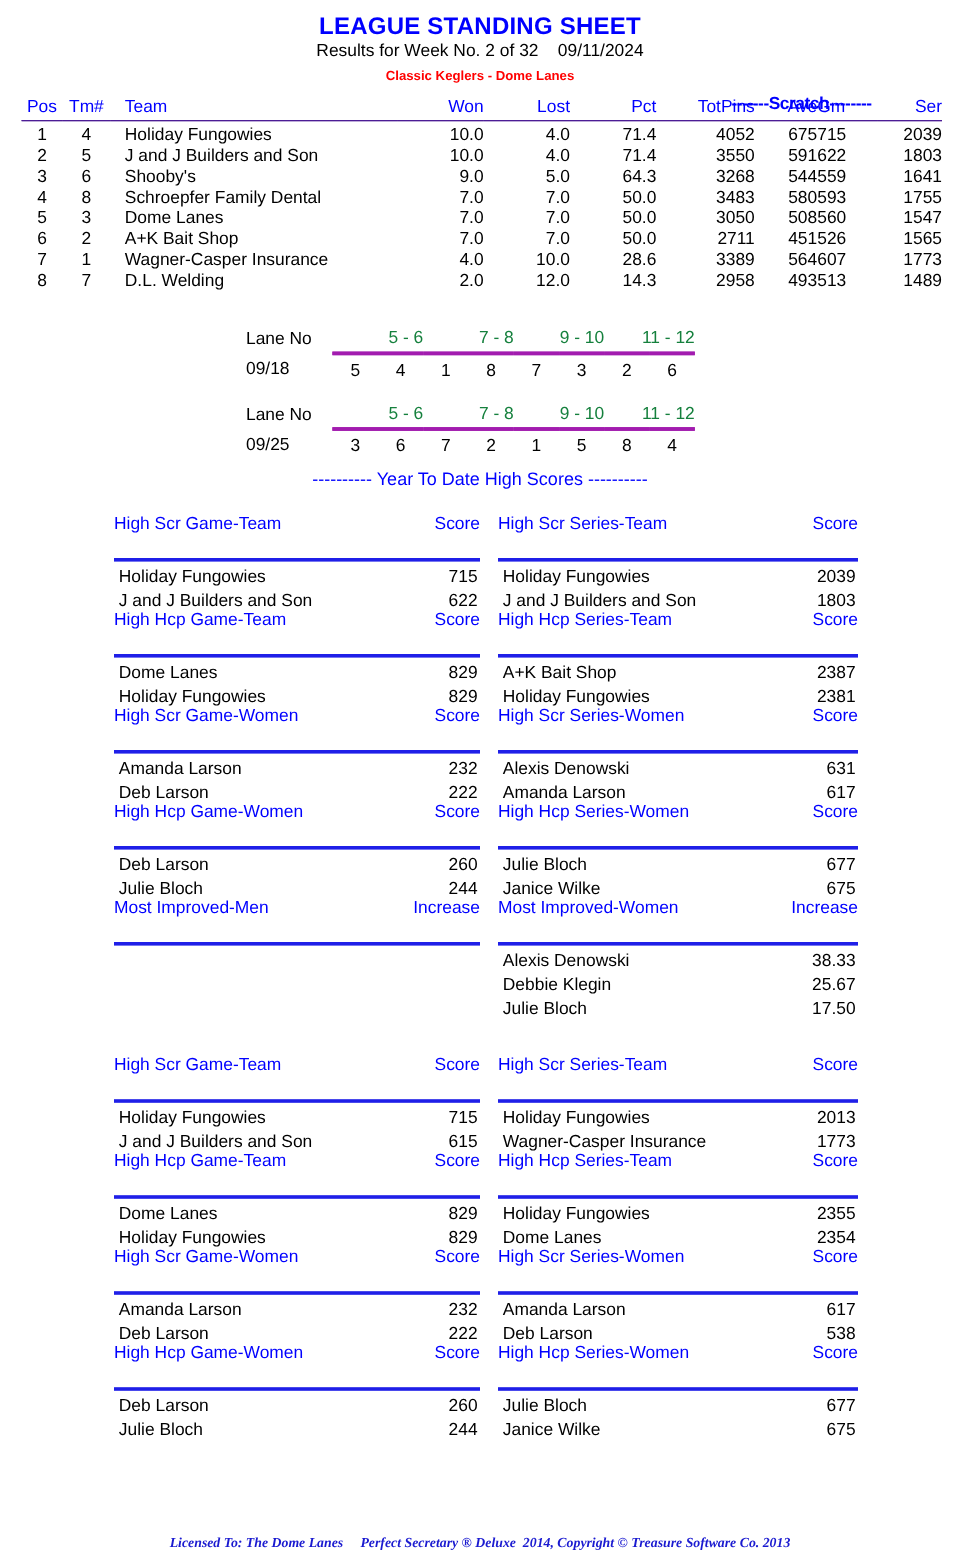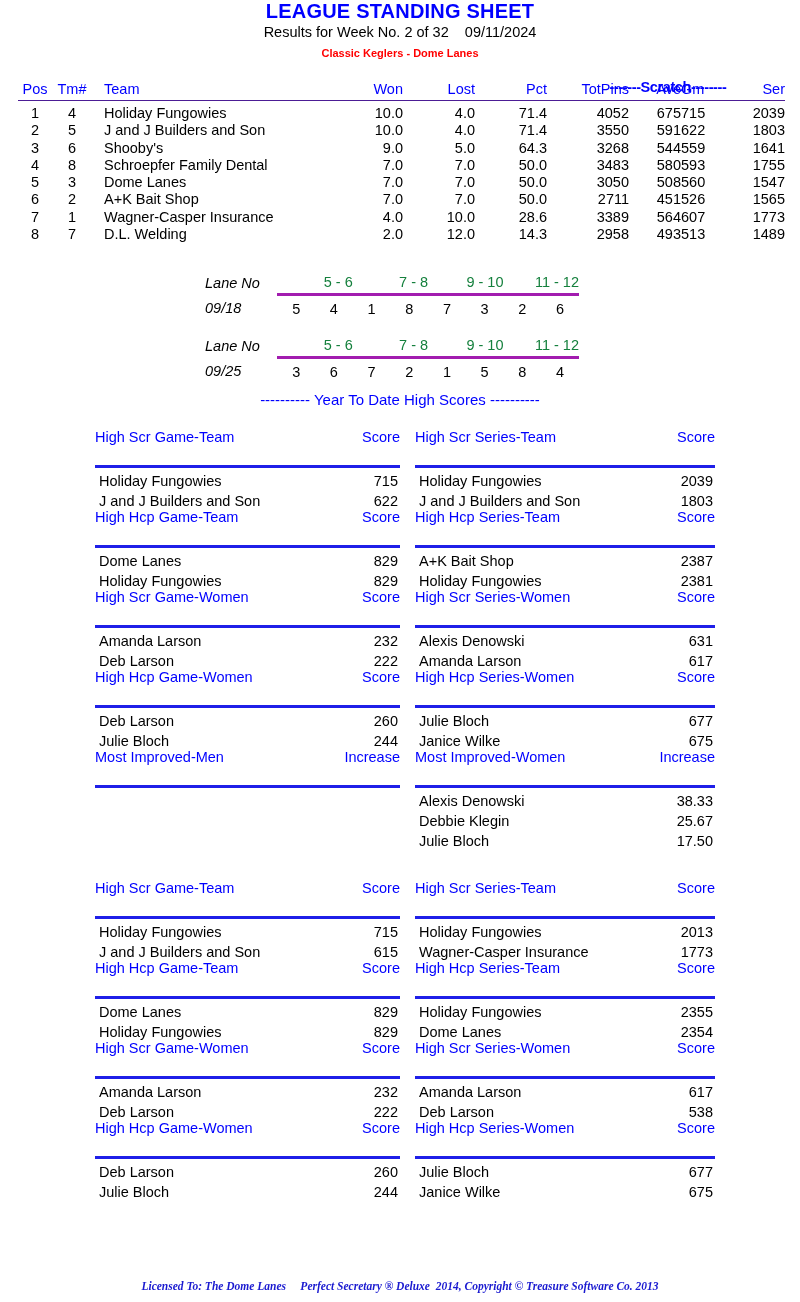--- a/index.html
+++ b/index.html
@@ -21,20 +21,21 @@
     height: 1302px;
   }
 
   
   .doc-title {
     text-align: center;
     color: #0000ff;
     font-size: 20px;
     font-weight: bold;
     letter-spacing: 0.2px;
+    padding-top: 11px;
     line-height: 22px;
   }
   .doc-subtitle {
     text-align: center;
     color: #000000;
     font-size: 14.5px;
     line-height: 18px;
     padding-top: 1px;
     white-space: pre;
   }
@@ -116,21 +117,20 @@
   table.lane td, table.lane th {
     padding: 0;
     font-weight: normal;
     line-height: 20px;
     font-size: 14.5px;
   }
   table.lane .lane-label {
     width: 72px;
     text-align: left;
     color: #000000;
-    font-style: italic;
   }
   table.lane tr.lane-head th.pair {
     color: #15803d;
     text-align: right;
     border-bottom: 3px solid #a21caf;
     padding-bottom: 1px;
   }
   table.lane tr.lane-head th.lane-label {
     border-bottom: none;
   }

